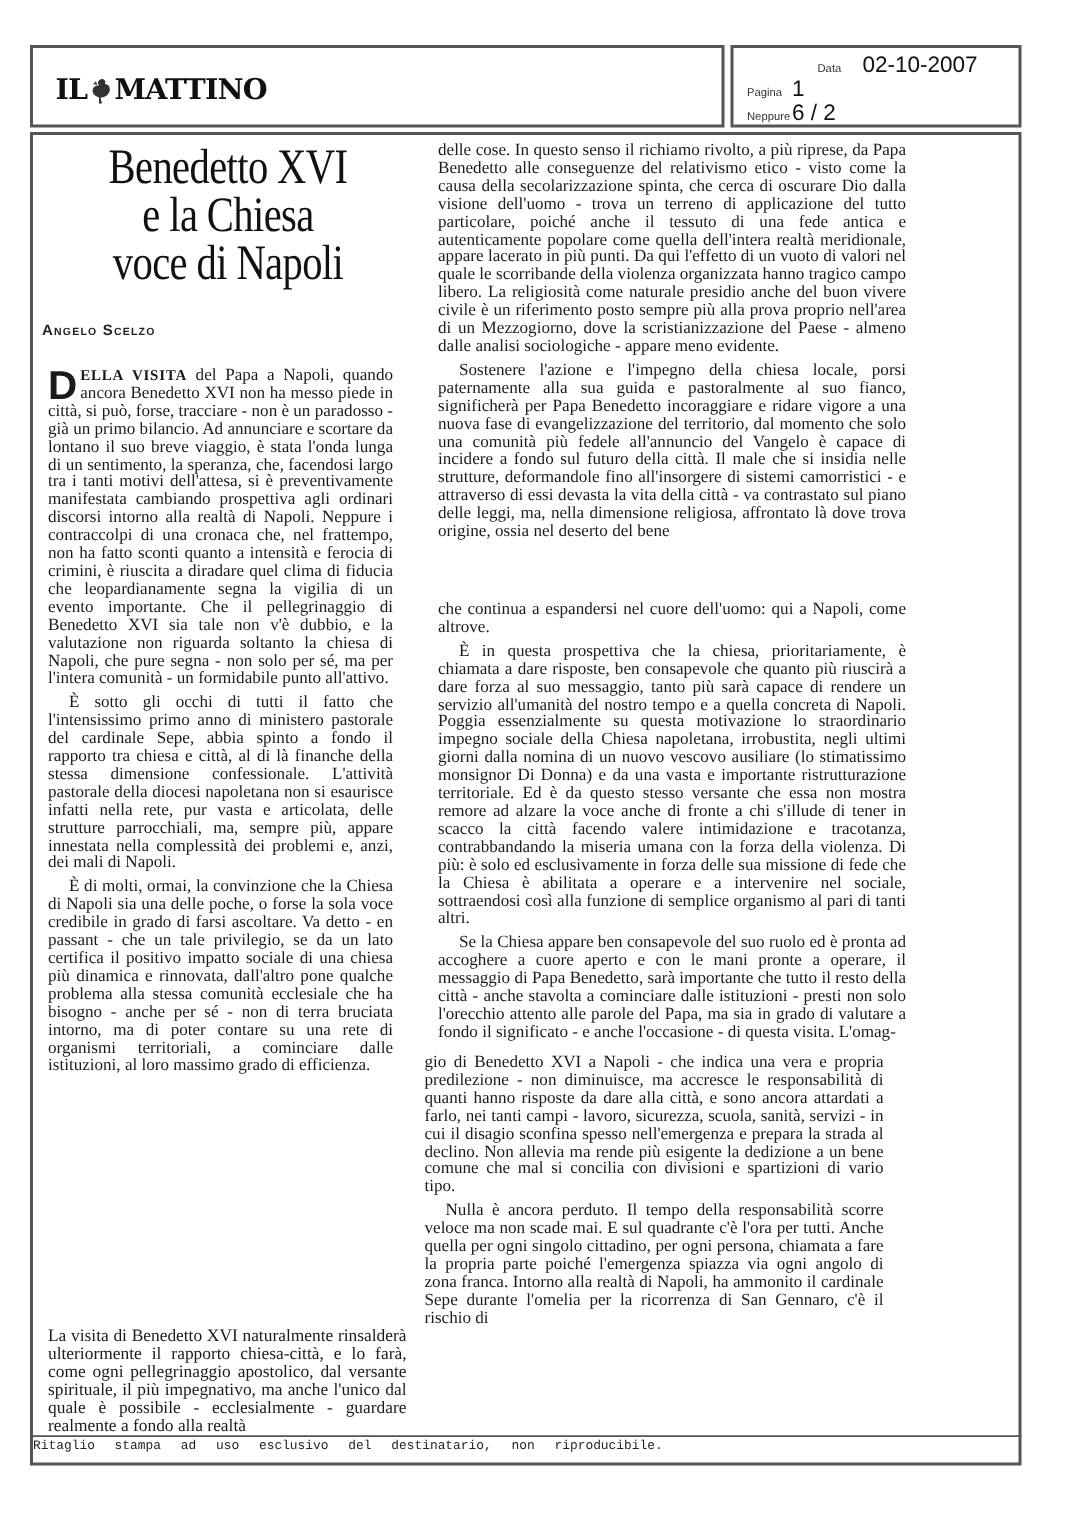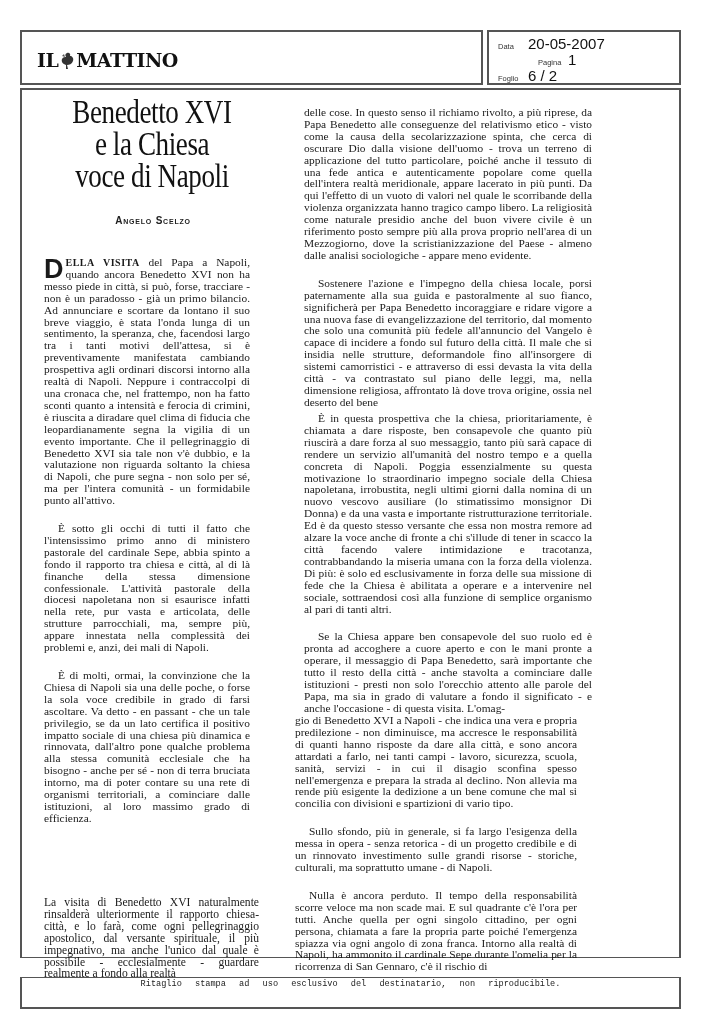--- a/index.html
+++ b/index.html
@@ -5,25 +5,25 @@
   html, body { margin: 0; padding: 0; background: #ffffff; }
   body { width: 723px; height: 1024px; position: relative; overflow: hidden; color: #1a1a1a; }
   .logo-box { position: absolute; left: 20px; top: 30px; width: 463px; height: 55px; border: 2px solid #555; box-sizing: border-box; }
   .logo { position: absolute; left: 15px; top: 17px; font-family: "DejaVu Serif", serif; font-weight: bold; font-size: 19px; letter-spacing: -0.5px; color: #111; display: flex; align-items: center; }
   .logo .rooster { display: inline-block; width: 16px; height: 20px; margin: 0 1px; position: relative; top: 1px; }
   .info-box { position: absolute; left: 487px; top: 30px; width: 194px; height: 55px; border: 2px solid #555; box-sizing: border-box; font-family: "Liberation Sans", sans-serif; }
   .info-row { position: absolute; left: 9px; display: flex; align-items: baseline; }
   .info-label { font-size: 7.5px; color: #333; width: 30px; }
   .info-value { font-size: 15px; color: #111; }
   .main-box { position: absolute; left: 20px; top: 88px; width: 661px; height: 870px; border: 2px solid #555; border-bottom: 1px solid #555; box-sizing: border-box; }
-  .footer { position: absolute; left: 20px; top: 957px; width: 661px; height: 32px; border: 2px solid #555; border-top: 1px solid #555; box-sizing: border-box; font-family: "Liberation Mono", monospace; font-size: 8.6px; text-align: center; line-height: 12px; color: #222; word-spacing: 8px; margin-top: 20px; }
+  .footer { position: absolute; left: 20px; top: 957px; width: 661px; height: 20px; border: 2px solid #555; border-top: 1px solid #555; box-sizing: border-box; font-family: "Liberation Mono", monospace; font-size: 8.6px; line-height: 12px; color: #222; word-spacing: 8px; }
   .title { position: absolute; left: 28px; top: 96px; width: 248px; text-align: center; font-family: "Liberation Serif", serif; font-size: 33px; line-height: 32px; color: #111; transform: scaleX(0.82); transform-origin: center top; letter-spacing: -0.5px; }
-  .author { position: absolute; left: 28px; top: 215px; width: 250px; text-align: center; font-family: "Liberation Sans", sans-serif; font-weight: bold; font-size: 10px; letter-spacing: 0.8px; font-variant: small-caps; color: #222; }
+  .author { position: absolute; left: 28px; top: 215px; width: 250px; font-family: "Liberation Sans", sans-serif; font-weight: bold; font-size: 10px; letter-spacing: 0.8px; font-variant: small-caps; color: #222; }
   .col { position: absolute; font-family: "Liberation Serif", serif; font-size: 11.4px; line-height: 11.9px; text-align: justify; color: #1a1a1a; }
-  .col p { margin: 16px; }
+  .col p { margin: 4px; }
   .col p.indent { text-indent: 14px; }
   .col-left { left: 28px; top: 241px; width: 238px; }
   .col-left-bottom { left: 28px; top: 881px; width: 247px; font-size: 11.6px; font-family: Liberation Serif, serif; }
   .col-right { left: 288px; top: 91px; width: 320px; font-size: 11.4px; }
   .col-right-2 { left: 288px; top: 397px; width: 320px; }
   .col-right-3 { left: 279px; top: 699px; width: 314px; }
   .dropcap { float: left; font-family: "Liberation Sans", sans-serif; font-weight: bold; font-size: 27px; line-height: 20px; margin: 2px 2px 0 0; }
   .smallcaps { font-variant: small-caps; font-size: 10px; letter-spacing: 0.5px; font-weight: bold; }
 </style>
 </head>
@@ -36,30 +36,30 @@
       <svg width="16" height="20" viewBox="0 0 16 20">
         <path d="M8 2 C10 1 12 3 11 5 C13 5 15 7 14 10 C13 13 10 14 8 14 L9 18 L7 18 L7 14 C4 13 2 11 3 8 C4 6 6 6 7 6 C6 4 6 3 8 2 Z" fill="#333"></path>
         <path d="M3 5 L5 3 L6 6 Z" fill="#555"></path>
       </svg>
     </span>
     <span>MATTINO</span>
   </div>
 </div>
 
 <div class="info-box">
-  <div class="info-row" style="top:3px;">
+  <div class="info-row" style="top:3px;margin-left:47px;">
     <span class="info-label">Data</span>
-    <span class="info-value">20-05-2007</span>
+    <span class="info-value">02-10-2007</span>
   </div>
-  <div class="info-row" style="top:19px;margin-left:40px;">
+  <div class="info-row" style="top:19px;">
     <span class="info-label">Pagina</span>
     <span class="info-value">1</span>
   </div>
   <div class="info-row" style="top:35px;">
-    <span class="info-label">Foglio</span>
+    <span class="info-label">Neppure</span>
     <span class="info-value">6 / 2</span>
   </div>
 </div>
 
 <div class="main-box"></div>
 
 <div class="title">
   <div>Benedetto XVI</div>
   <div>e la Chiesa</div>
   <div>voce di Napoli</div>
@@ -76,23 +76,23 @@
 <div class="col col-left-bottom">
   <p>La visita di Benedetto XVI naturalmente rinsalderà ulteriormente il rapporto chiesa-città, e lo farà, come ogni pellegrinaggio apostolico, dal versante spirituale, il più impegnativo, ma anche l'unico dal quale è possibile - ecclesialmente - guardare realmente a fondo alla realtà</p>
 </div>
 
 <div class="col col-right">
   <p>delle cose. In questo senso il richiamo rivolto, a più riprese, da Papa Benedetto alle conseguenze del relativismo etico - visto come la causa della secolarizzazione spinta, che cerca di oscurare Dio dalla visione dell'uomo - trova un terreno di applicazione del tutto particolare, poiché anche il tessuto di una fede antica e autenticamente popolare come quella dell'intera realtà meridionale, appare lacerato in più punti. Da qui l'effetto di un vuoto di valori nel quale le scorribande della violenza organizzata hanno tragico campo libero. La religiosità come naturale presidio anche del buon vivere civile è un riferimento posto sempre più alla prova proprio nell'area di un Mezzogiorno, dove la scristianizzazione del Paese - almeno dalle analisi sociologiche - appare meno evidente.</p>
   <p class="indent">Sostenere l'azione e l'impegno della chiesa locale, porsi paternamente alla sua guida e pastoralmente al suo fianco, significherà per Papa Benedetto incoraggiare e ridare vigore a una nuova fase di evangelizzazione del territorio, dal momento che solo una comunità più fedele all'annuncio del Vangelo è capace di incidere a fondo sul futuro della città. Il male che si insidia nelle strutture, deformandole fino all'insorgere di sistemi camorristici - e attraverso di essi devasta la vita della città - va contrastato sul piano delle leggi, ma, nella dimensione religiosa, affrontato là dove trova origine, ossia nel deserto del bene</p>
 </div>
 
 <div class="col col-right-2">
+  <p>che continua a espandersi nel cuore dell'uomo: qui a Napoli, come altrove.</p>
   <p class="indent">È in questa prospettiva che la chiesa, prioritariamente, è chiamata a dare risposte, ben consapevole che quanto più riuscirà a dare forza al suo messaggio, tanto più sarà capace di rendere un servizio all'umanità del nostro tempo e a quella concreta di Napoli. Poggia essenzialmente su questa motivazione lo straordinario impegno sociale della Chiesa napoletana, irrobustita, negli ultimi giorni dalla nomina di un nuovo vescovo ausiliare (lo stimatissimo monsignor Di Donna) e da una vasta e importante ristrutturazione territoriale. Ed è da questo stesso versante che essa non mostra remore ad alzare la voce anche di fronte a chi s'illude di tener in scacco la città facendo valere intimidazione e tracotanza, contrabbandando la miseria umana con la forza della violenza. Di più: è solo ed esclusivamente in forza delle sua missione di fede che la Chiesa è abilitata a operare e a intervenire nel sociale, sottraendosi così alla funzione di semplice organismo al pari di tanti altri.</p>
   <p class="indent">Se la Chiesa appare ben consapevole del suo ruolo ed è pronta ad accoghere a cuore aperto e con le mani pronte a operare, il messaggio di Papa Benedetto, sarà importante che tutto il resto della città - anche stavolta a cominciare dalle istituzioni - presti non solo l'orecchio attento alle parole del Papa, ma sia in grado di valutare a fondo il significato - e anche l'occasione - di questa visita. L'omag-</p>
 </div>
 
 <div class="col col-right-3">
   <p>gio di Benedetto XVI a Napoli - che indica una vera e propria predilezione - non diminuisce, ma accresce le responsabilità di quanti hanno risposte da dare alla città, e sono ancora attardati a farlo, nei tanti campi - lavoro, sicurezza, scuola, sanità, servizi - in cui il disagio sconfina spesso nell'emergenza e prepara la strada al declino. Non allevia ma rende più esigente la dedizione a un bene comune che mal si concilia con divisioni e spartizioni di vario tipo.</p>
-  <p class="indent">Sullo sfondo, più in generale, si fa largo l'esigenza della messa in opera - senza retorica - di un progetto credibile e di un rinnovato investimento sulle grandi risorse - storiche, culturali, ma soprattutto umane - di Napoli.</p>
   <p class="indent">Nulla è ancora perduto. Il tempo della responsabilità scorre veloce ma non scade mai. E sul quadrante c'è l'ora per tutti. Anche quella per ogni singolo cittadino, per ogni persona, chiamata a fare la propria parte poiché l'emergenza spiazza via ogni angolo di zona franca. Intorno alla realtà di Napoli, ha ammonito il cardinale Sepe durante l'omelia per la ricorrenza di San Gennaro, c'è il rischio di</p>
 </div>
 
 <div class="footer">Ritaglio stampa ad uso esclusivo del destinatario, non riproducibile.</div>
 
 </body></html>

